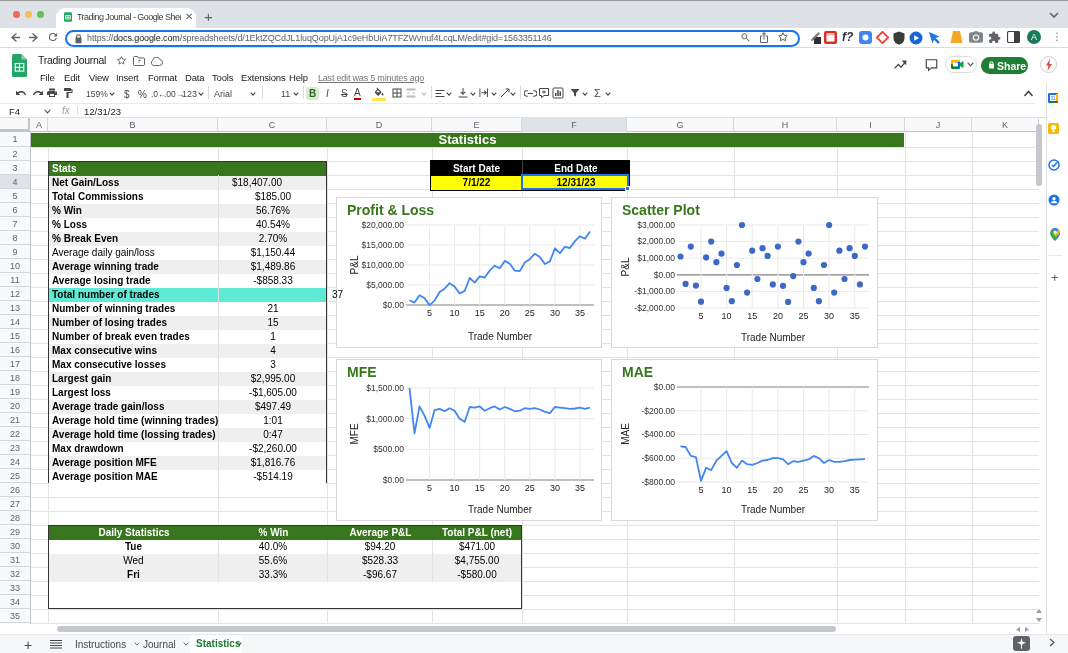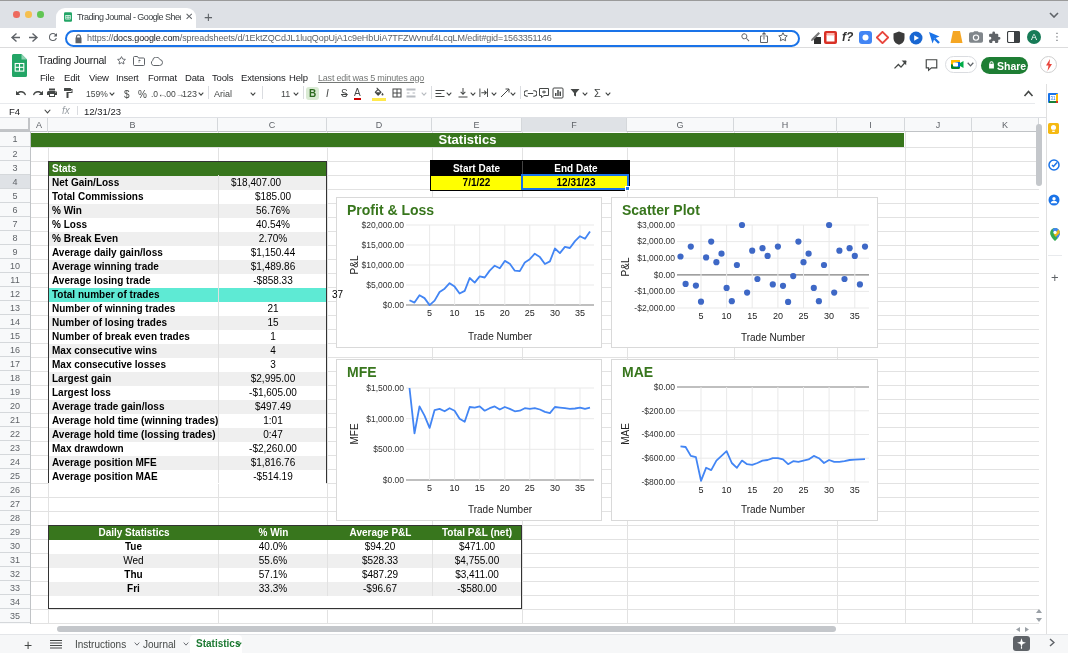--- a/index.html
+++ b/index.html
@@ -352,40 +352,40 @@
     <line x1="0" y1="449.5" x2="1008" y2="449.5" stroke="#e2e2e2"></line>
     <line x1="0" y1="463.5" x2="1008" y2="463.5" stroke="#e2e2e2"></line>
     <line x1="0" y1="477.5" x2="1008" y2="477.5" stroke="#e2e2e2"></line>
     <line x1="0" y1="491.5" x2="1008" y2="491.5" stroke="#e2e2e2"></line>
   </svg>
 <div class="abs" style="left:31px;top:133px;width:873px;height:14px;background:#38761d;z-index:1;color:#fff;font-weight:bold;font-size:13px;text-align:center;line-height:14px">Statistics</div>
 <div class="abs" style="left:48px;top:161px;width:279px;height:322px;border:1px solid #333;z-index:1;background:#fff">
 <div style="height:14px;background:#38761d;color:#fff;font-weight:bold;font-size:10px;line-height:14px;padding-left:3px">Stats</div>
 <div style="height:14px;background:#efefef;font-size:10px;line-height:14px;position:relative">
       <span style="position:absolute;left:3px;font-weight:bold;white-space:nowrap">Net Gain/Loss</span>
-      <span style="position:absolute;left:182px;width:108px;">$18,407.00</span>
+      <span style="position:absolute;left:154px;width:108px;text-align:center">$18,407.00</span>
     </div>
 <div style="height:14px;background:#ffffff;font-size:10px;line-height:14px;position:relative">
       <span style="position:absolute;left:3px;font-weight:bold;white-space:nowrap">Total Commissions</span>
       <span style="position:absolute;left:170px;width:108px;text-align:center">$185.00</span>
     </div>
 <div style="height:14px;background:#efefef;font-size:10px;line-height:14px;position:relative">
       <span style="position:absolute;left:3px;font-weight:bold;white-space:nowrap">% Win</span>
       <span style="position:absolute;left:170px;width:108px;text-align:center">56.76%</span>
     </div>
 <div style="height:14px;background:#ffffff;font-size:10px;line-height:14px;position:relative">
       <span style="position:absolute;left:3px;font-weight:bold;white-space:nowrap">% Loss</span>
       <span style="position:absolute;left:170px;width:108px;text-align:center">40.54%</span>
     </div>
 <div style="height:14px;background:#efefef;font-size:10px;line-height:14px;position:relative">
       <span style="position:absolute;left:3px;font-weight:bold;white-space:nowrap">% Break Even</span>
       <span style="position:absolute;left:170px;width:108px;text-align:center">2.70%</span>
     </div>
 <div style="height:14px;background:#ffffff;font-size:10px;line-height:14px;position:relative">
-      <span style="position:absolute;left:3px;font-weight:bold;white-space:nowrap">Average daily gain/loss</span>
+      <span style="position:absolute;left:3px;font-weight:normal;white-space:nowrap">Average daily gain/loss</span>
       <span style="position:absolute;left:170px;width:108px;text-align:center">$1,150.44</span>
     </div>
 <div style="height:14px;background:#efefef;font-size:10px;line-height:14px;position:relative">
       <span style="position:absolute;left:3px;font-weight:bold;white-space:nowrap">Average winning trade</span>
       <span style="position:absolute;left:170px;width:108px;text-align:center">$1,489.86</span>
     </div>
 <div style="height:14px;background:#ffffff;font-size:10px;line-height:14px;position:relative">
       <span style="position:absolute;left:3px;font-weight:bold;white-space:nowrap">Average losing trade</span>
       <span style="position:absolute;left:170px;width:108px;text-align:center">-$858.33</span>
     </div>
@@ -472,26 +472,20 @@
       <div style="width:170px;font-weight:bold;border-right:1px solid #e2e2e2">Tue</div>
       <div style="width:109px;border-right:1px solid #e2e2e2">40.0%</div>
       <div style="width:105px;border-right:1px solid #e2e2e2">$94.20</div>
       <div style="flex:1">$471.00</div>
     </div>
 <div style="display:flex;height:14px;background:#efefef;line-height:14px;text-align:center">
       <div style="width:170px;font-weight:normal;border-right:1px solid #e2e2e2">Wed</div>
       <div style="width:109px;border-right:1px solid #e2e2e2">55.6%</div>
       <div style="width:105px;border-right:1px solid #e2e2e2">$528.33</div>
       <div style="flex:1">$4,755.00</div>
-    </div>
-<div style="display:flex;height:14px;background:#ffffff;line-height:14px;text-align:center">
-      <div style="width:170px;font-weight:bold;border-right:1px solid #e2e2e2">Thu</div>
-      <div style="width:109px;border-right:1px solid #e2e2e2">57.1%</div>
-      <div style="width:105px;border-right:1px solid #e2e2e2">$487.29</div>
-      <div style="flex:1">$3,411.00</div>
     </div>
 <div style="display:flex;height:14px;background:#efefef;line-height:14px;text-align:center">
       <div style="width:170px;font-weight:bold;border-right:1px solid #e2e2e2">Fri</div>
       <div style="width:109px;border-right:1px solid #e2e2e2">33.3%</div>
       <div style="width:105px;border-right:1px solid #e2e2e2">-$96.67</div>
       <div style="flex:1">-$580.00</div>
     </div>
 </div>
 <svg style="position:absolute;left:336px;top:197px" width="266" height="151" viewBox="0 0 266 151">
     <rect x="0.5" y="0.5" width="265" height="150" fill="#ffffff" stroke="#d9d9d9"></rect>

